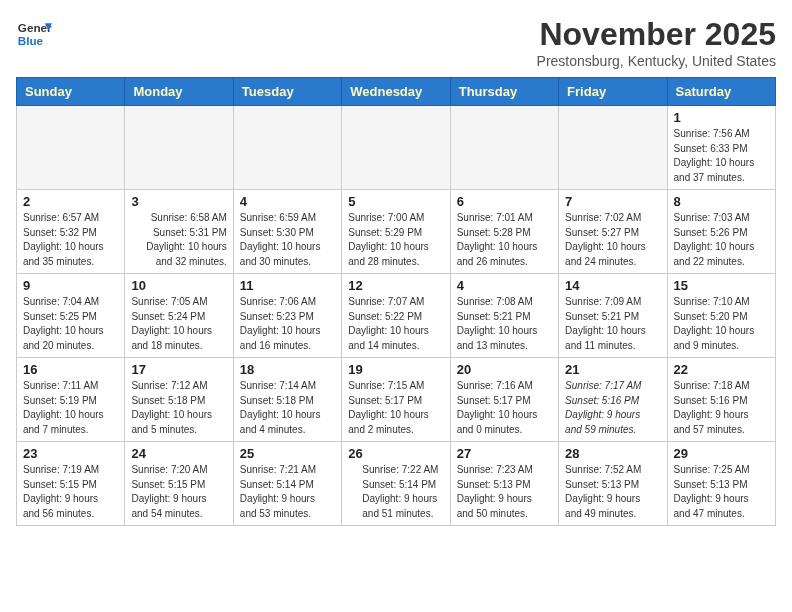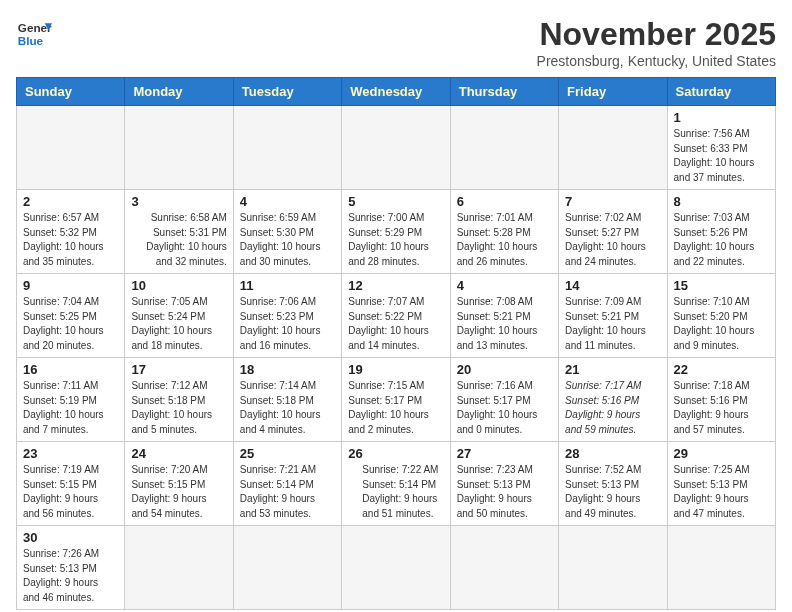--- a/index.html
+++ b/index.html
@@ -326,29 +326,14 @@
 and 49 minutes.</div>
         </td>
         <td>
           <span class="day-number">29</span>
           <div class="day-info" style="white-space: pre-line;">Sunrise: 7:25 AM
 Sunset: 5:13 PM
 Daylight: 9 hours
 and 47 minutes.</div>
         </td>
       </tr>
-      <tr class="last-row">
-        <td class="has-data">
-          <span class="day-number">30</span>
-          <div class="day-info" style="white-space: pre-line;">Sunrise: 7:26 AM
-Sunset: 5:13 PM
-Daylight: 9 hours
-and 46 minutes.</div>
-        </td>
-        <td class="empty"></td>
-        <td class="empty"></td>
-        <td class="empty"></td>
-        <td class="empty"></td>
-        <td class="empty"></td>
-        <td class="empty"></td>
-      </tr>
     </tbody>
 </table>
 
 </body></html>

